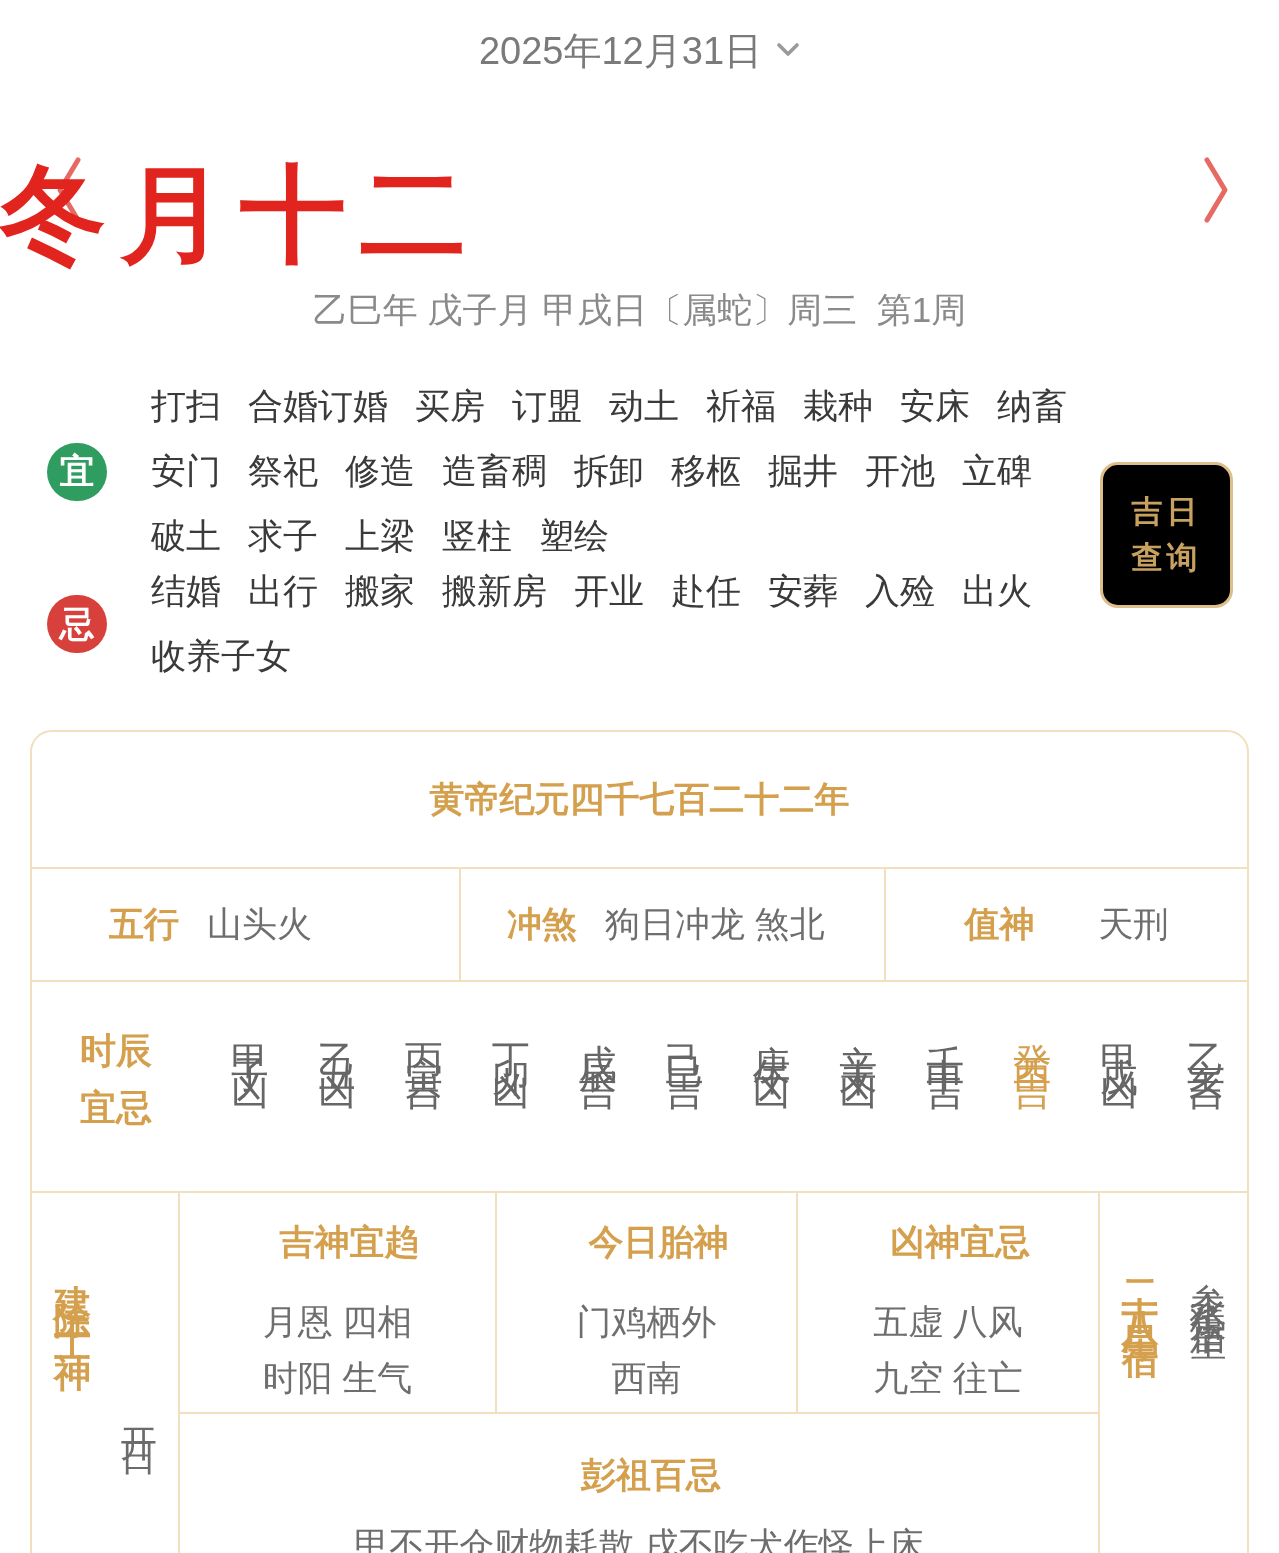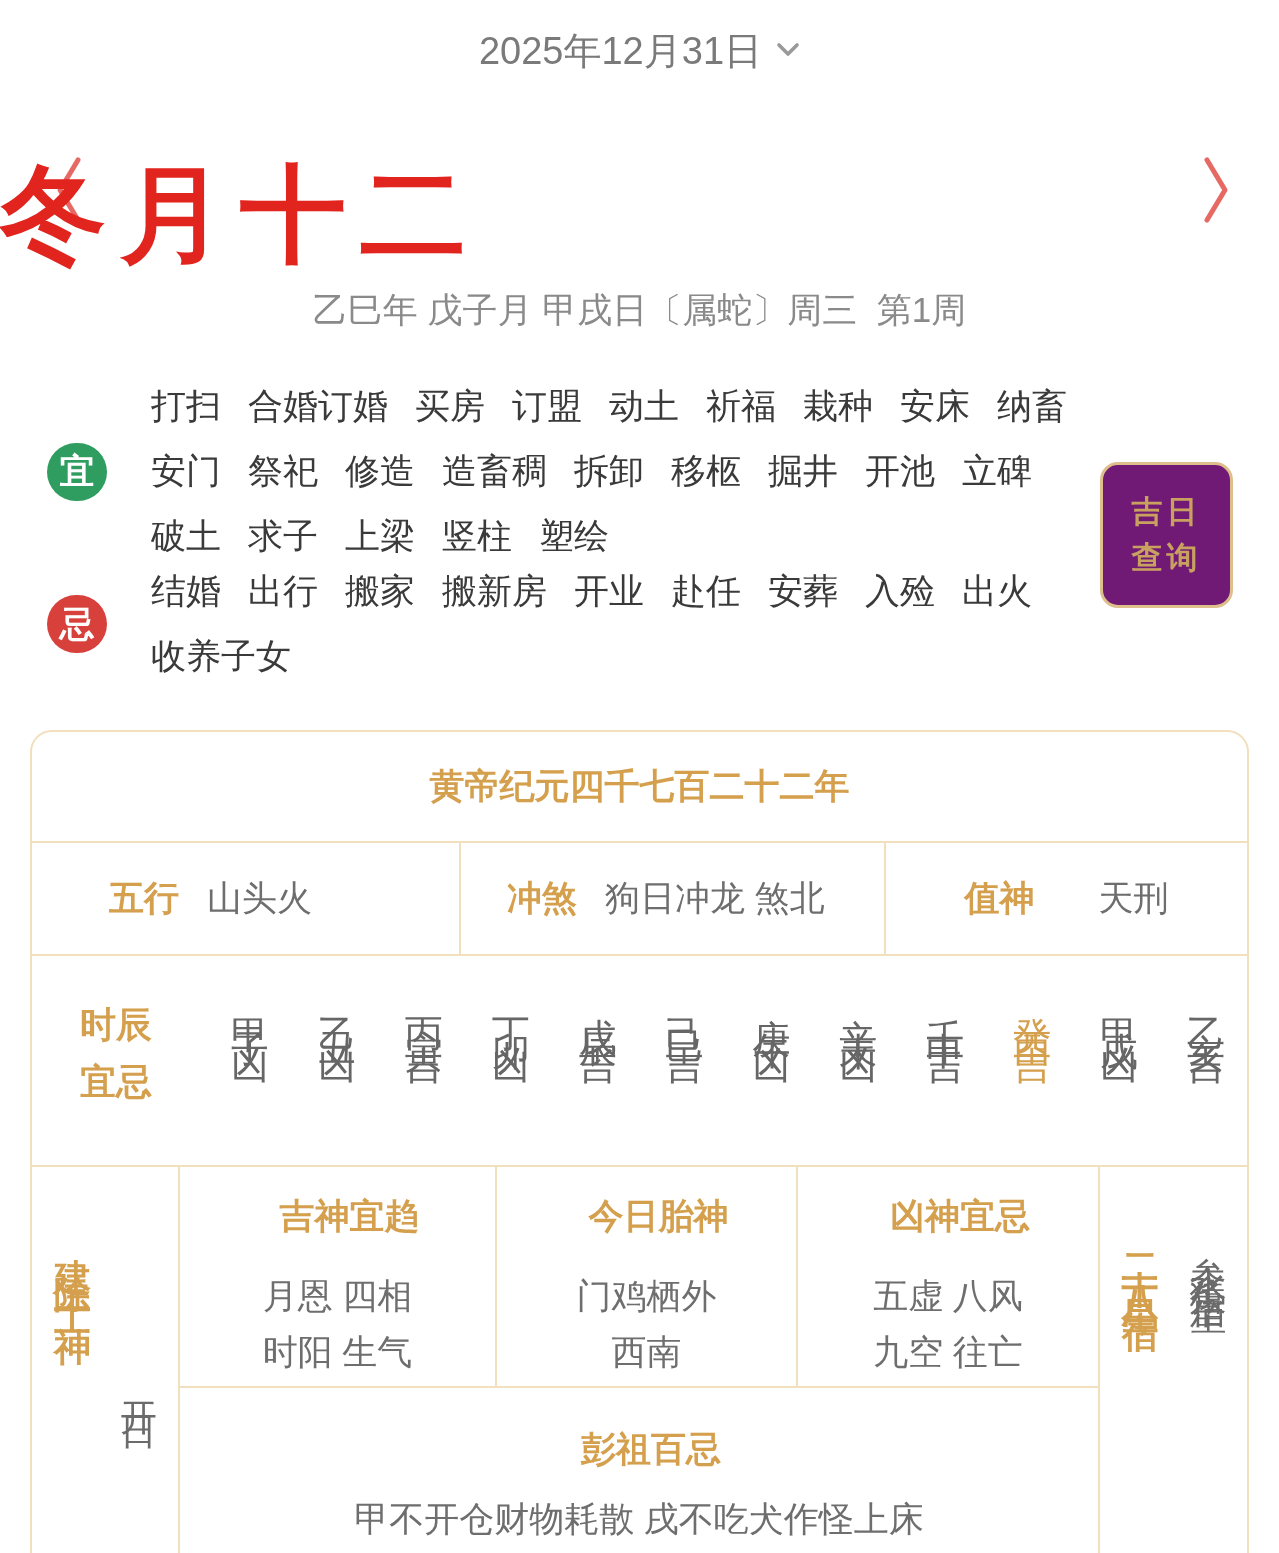--- a/index.html
+++ b/index.html
@@ -38,29 +38,29 @@
   .act-row.ji{top:568px;}
   .badge{flex:0 0 auto;width:60px;height:58px;border-radius:29px;color:#fff;
     font-size:35px;font-weight:bold;display:flex;align-items:center;justify-content:center;}
   .badge.green{background:#2e9d5f;}
   .badge.red{background:#d8403c;}
   .act-list{display:flex;flex-wrap:wrap;column-gap:27px;row-gap:18px;width:935px;
     font-size:35px;color:var(--dark);}
 
   
   .lucky-btn{position:absolute;left:1100px;top:462px;width:133px;height:146px;
-    background:#701a75;border:3px solid #debe8a;border-radius:18px;color:#c8a160;
+    background:#000000;border:3px solid #debe8a;border-radius:18px;color:#c8a160;
     font-size:31px;font-weight:bold;letter-spacing:4px;line-height:46px;
     display:flex;flex-direction:column;align-items:center;justify-content:center;
     font-family:"Liberation Sans", sans-serif;cursor:pointer;}
 
   
   .almanac-table{position:absolute;left:30px;top:730px;width:1219px;height:880px;
     border:2px solid var(--line);border-radius:22px;background:#fff;overflow:hidden;}
-  .era{height:111px;border-bottom:2px solid var(--line);display:flex;
+  .era{height:137px;border-bottom:2px solid var(--line);display:flex;
     align-items:center;justify-content:center;font-size:35px;font-weight:bold;color:var(--gold);}
   .info-row{display:flex;height:113px;border-bottom:2px solid var(--line);padding-left:31px;}
   .info-cell{display:flex;align-items:center;font-size:35px;}
   .info-cell .lbl{color:var(--gold);font-weight:bold;margin-right:28px;}
   .info-cell .val{color:var(--gray);}
   .info-c1{width:396px;padding-left:46px;}
   .info-c2{width:425px;padding-left:46px;border-left:2px solid var(--line);}
   .info-c3{flex:1;justify-content:center;border-left:2px solid var(--line);gap:36px;}
 
   .hours-row{position:relative;height:211px;border-bottom:2px solid var(--line);}

